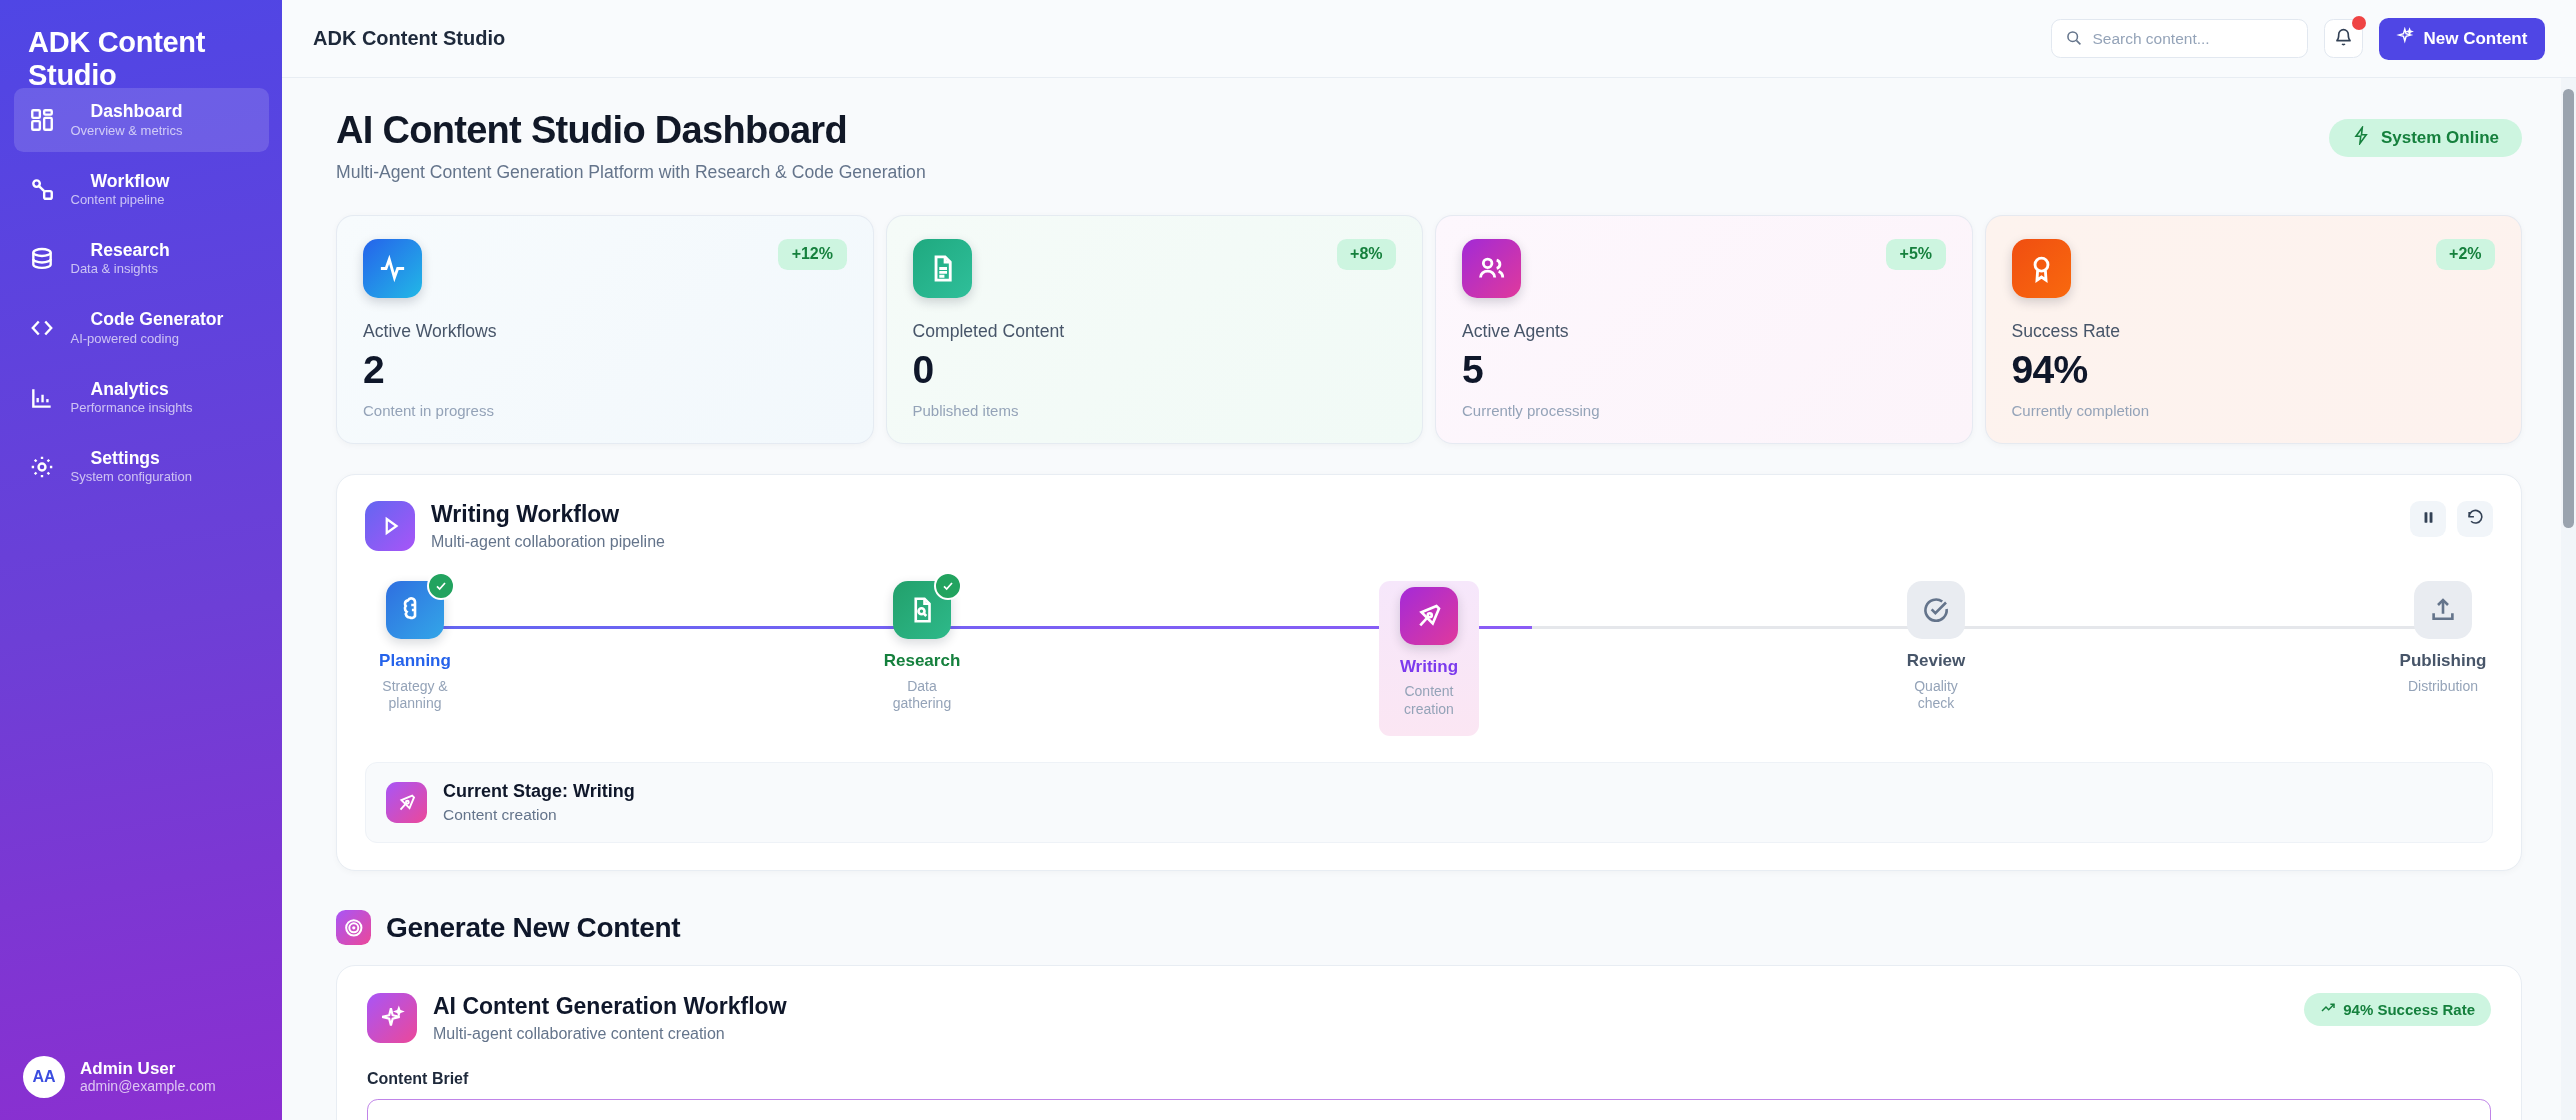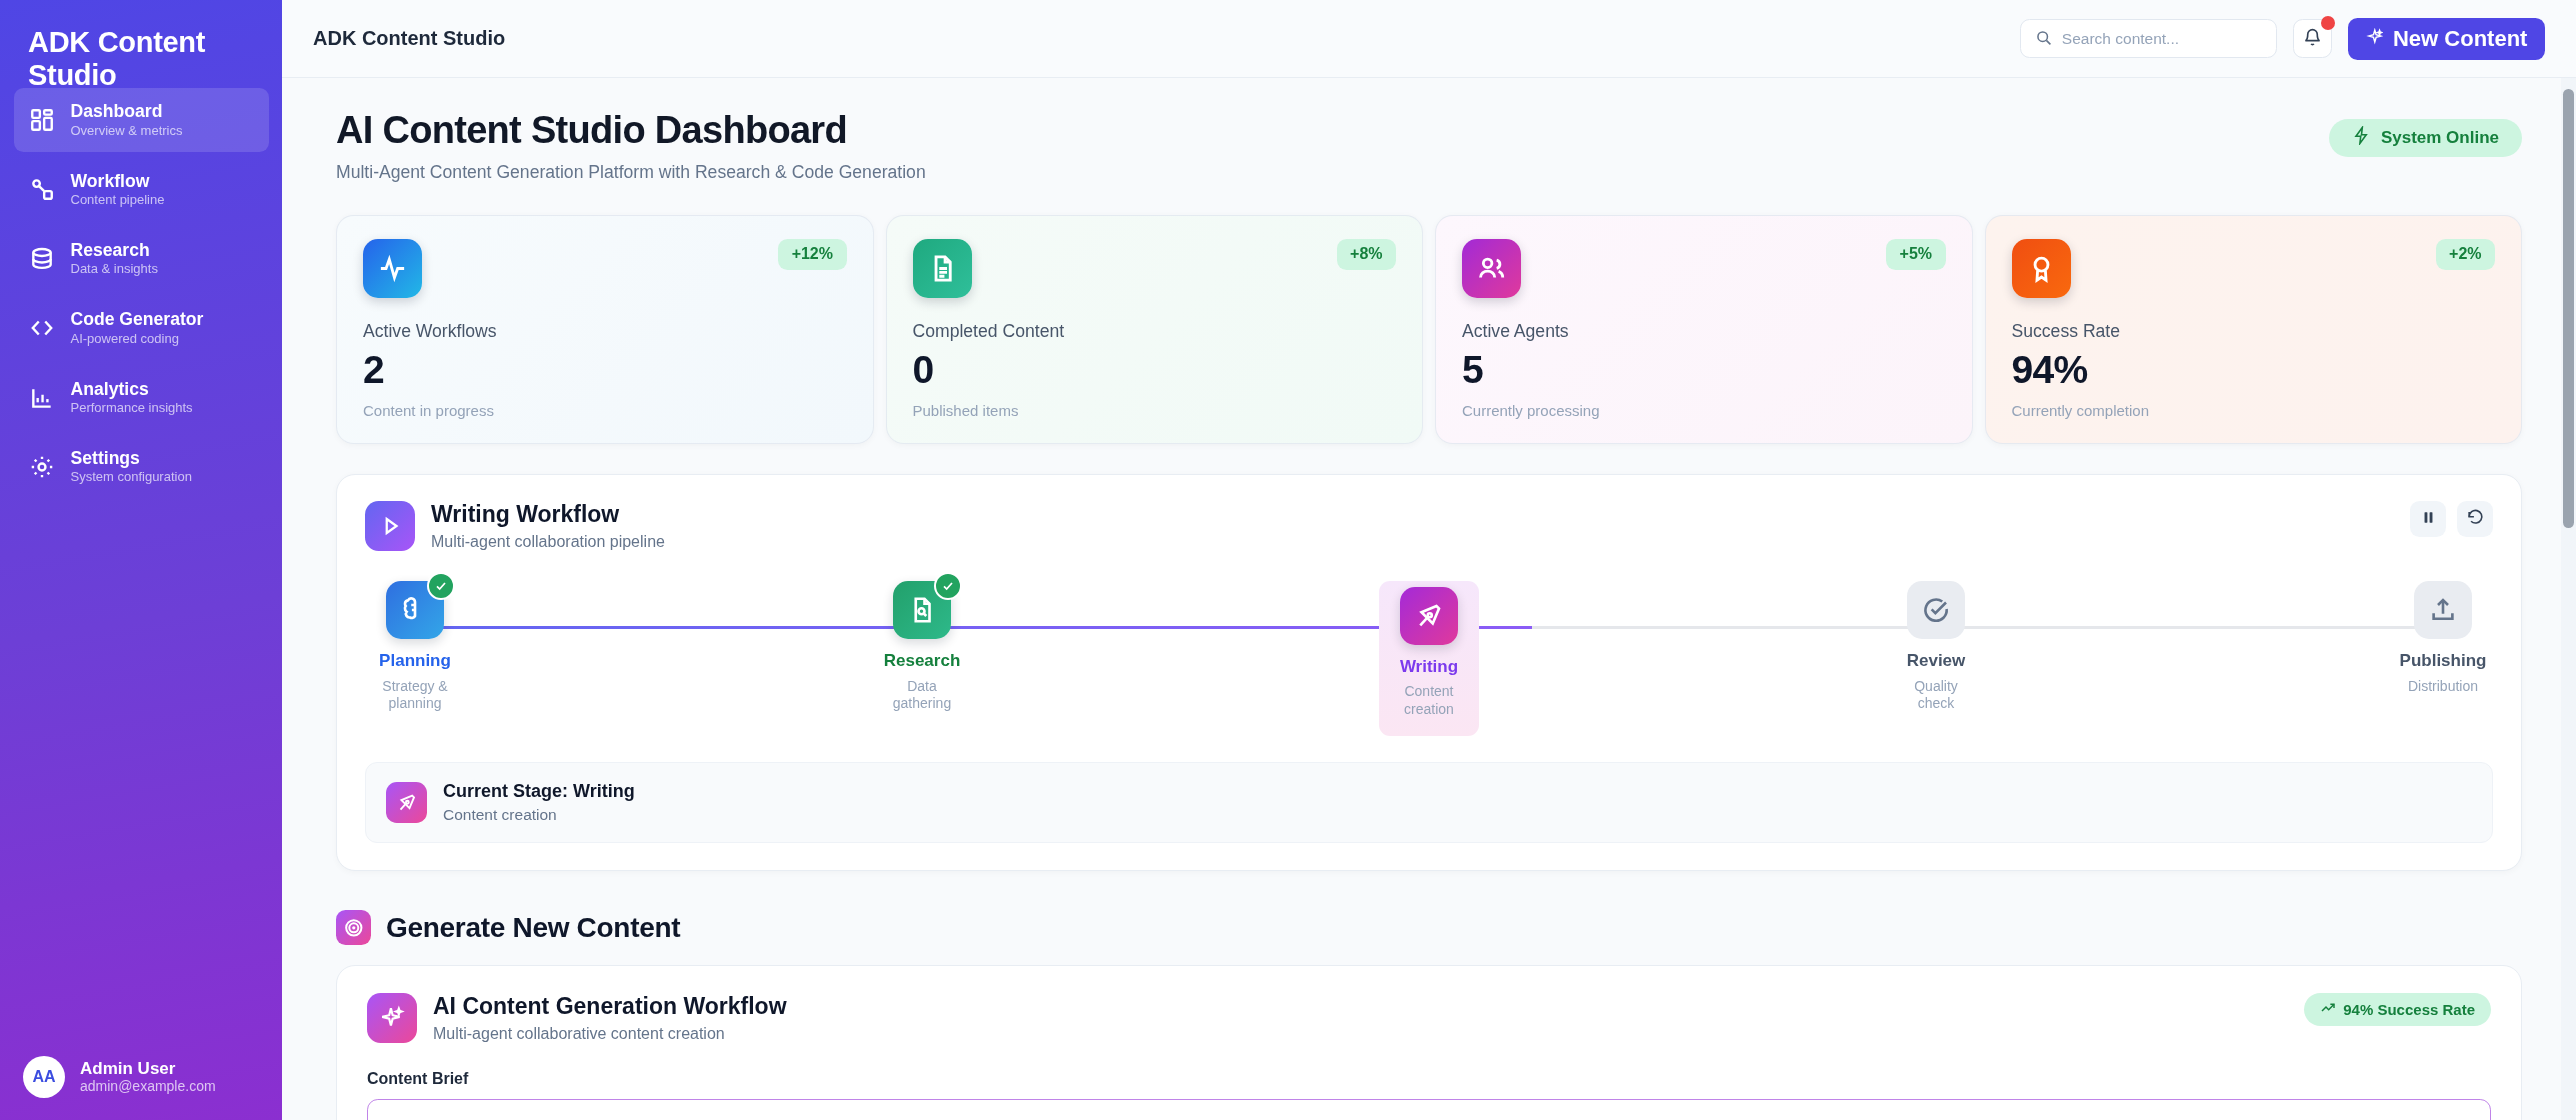--- a/index.html
+++ b/index.html
@@ -25,21 +25,21 @@
   .nav { padding: 12px 13.5px 0 13.5px; display: flex; flex-direction: column; gap: 5.4px; }
   .nav-item {
     display: flex; align-items: center; gap: 15px;
     padding: 9.5px 15px; border-radius: 9.5px; cursor: pointer;
     height: 64px;
   }
   .nav-item.active { background: rgba(255,255,255,0.14); }
   .nav-icon { width: 27px; height: 27px; flex: 0 0 27px; display: flex; align-items: center; justify-content: center; }
   .nav-icon svg { width: 26px; height: 26px; stroke: #ffffff; fill: none; stroke-width: 2.2; }
   .nav-text { display: flex; flex-direction: column; gap: 2px; }
-  .nav-title { color: #ffffff; font-size: 17.6px; font-weight: bold; line-height: 1.1; }
+  .nav-title { color: #ffffff; font-size: 17.6px; font-weight: bold; line-height: 1.1; margin-left: 20px; }
   .nav-sub { color: rgba(255,255,255,0.68); font-size: 13px; line-height: 1.1; }
 
   .sidebar-spacer { flex: 1; }
   .user-box {
     display: flex; align-items: center; gap: 15px;
     padding: 17.6px 23px 23px 23px;
   }
   .avatar {
     width: 42px; height: 42px; border-radius: 50%;
     background: #ffffff; color: #3b4de0;
@@ -73,21 +73,21 @@
   .bell-btn {
     width: 39px; height: 39px; background:#ffffff; border: 0.7px solid #e2e8f0;
     border-radius: 9.5px; display:flex; align-items:center; justify-content:center;
     position: relative; cursor: pointer;
   }
   .bell-btn svg { width: 19px; height: 19px; stroke:#334155; fill:none; stroke-width:2.1; }
   .bell-dot { position:absolute; top:-4px; right:-4px; width:14px; height:14px; border-radius:50%; background:#ef4444; }
   .new-btn {
     height: 42px; background: #4f46e5; color: #fff; border: none; border-radius: 9.5px;
     display: flex; align-items: center; gap: 9.5px; padding: 0 17.6px;
-    font-family: "Liberation Sans", sans-serif; font-size: 22px; font-weight: bold; cursor: pointer;
+    font-family: "Liberation Sans", sans-serif; font-size: 17px; font-weight: bold; cursor: pointer;
   }
   .new-btn svg { width: 17.6px; height: 17.6px; stroke:#fff; fill:none; stroke-width:2; }
 
   .content { flex: 1; overflow: hidden; padding: 31px 54px 0 54px; position: relative; }
 
   .page-head { display: flex; align-items: flex-start; }
   .page-title { font-size: 38px; font-weight: bold; color: #111827; letter-spacing: -0.7px; }
   .page-sub { font-size: 17.6px; color: #64748b; margin-top: 9.5px; }
   .status-pill {
     margin-left: auto; margin-top: 9.5px;

